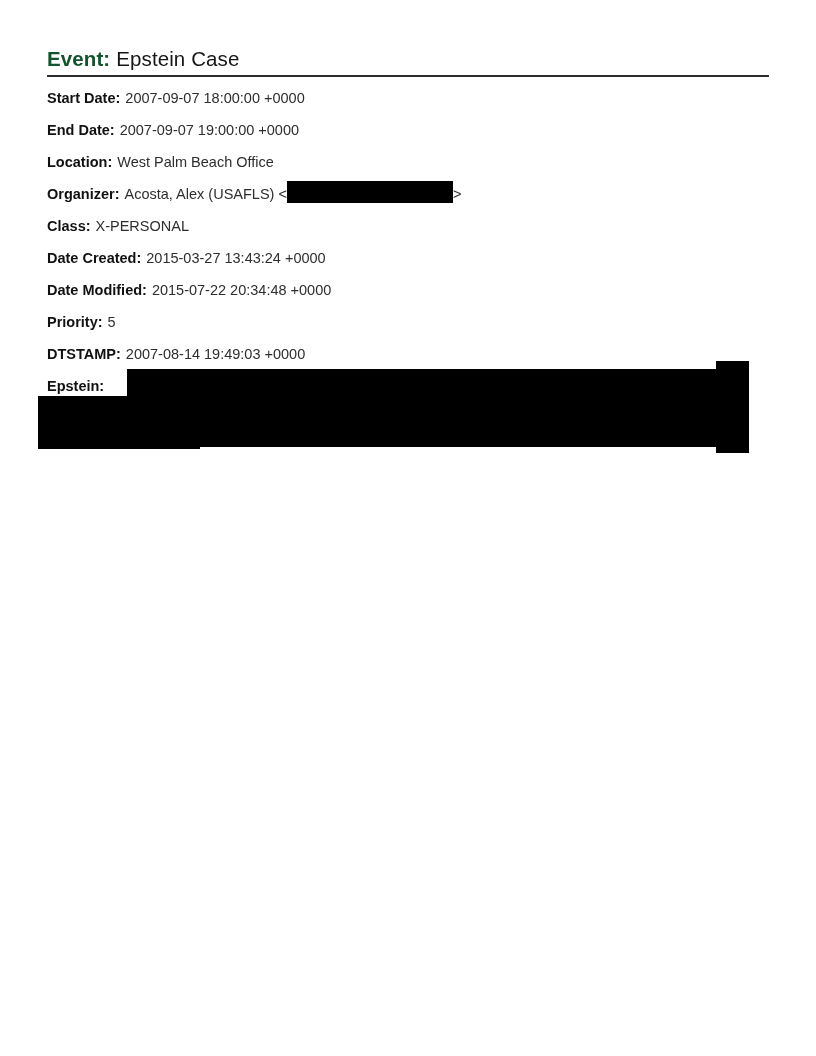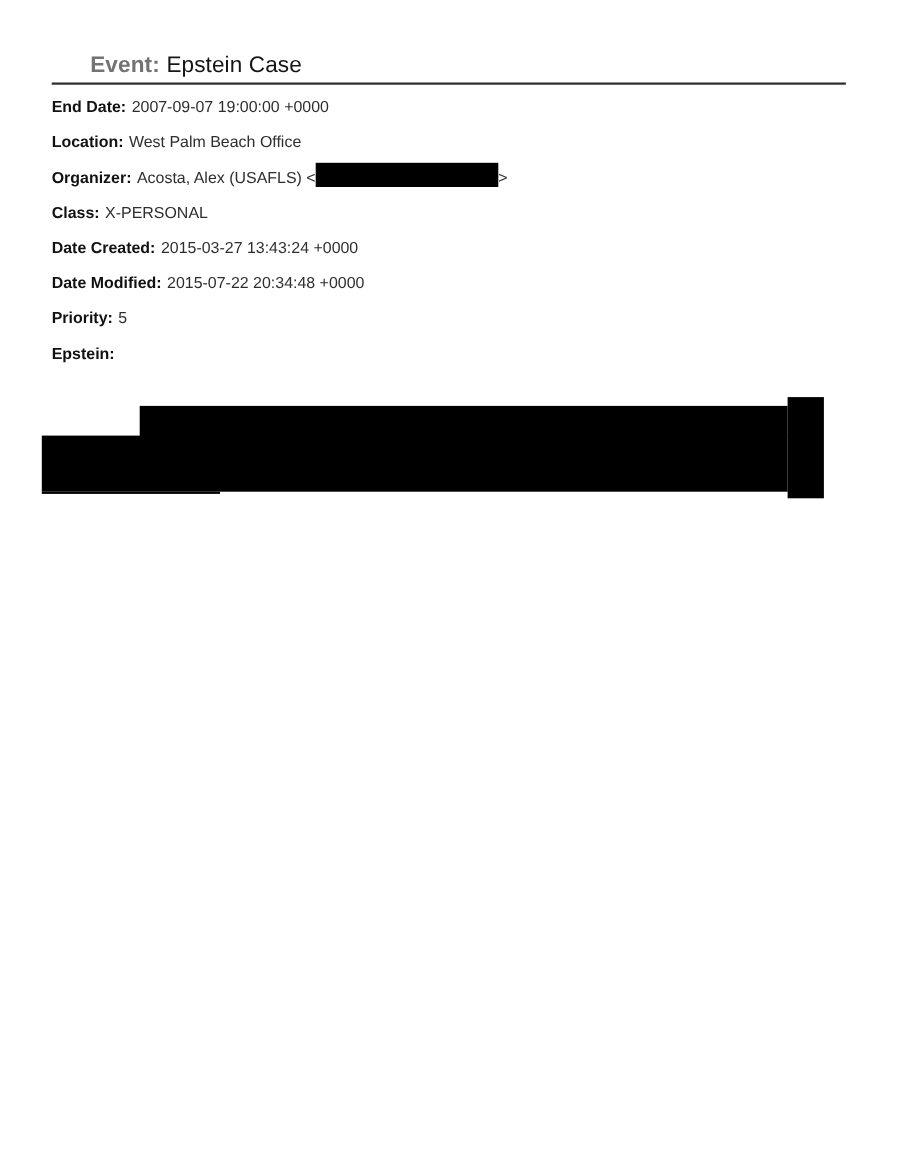--- a/index.html
+++ b/index.html
@@ -27,23 +27,22 @@
     font-size: 20.5px;
     line-height: 26px;
     font-weight: 400;
     color: #161616;
     padding-bottom: 3px;
     border-bottom: 2.5px solid #2b2b2b;
     letter-spacing: 0.1px;
   }
   h1.doc-title .lbl {
     font-weight: 700;
-    color: #737373;
+    color: #14532d;
     margin-right: 6px;
-    margin-left: 35px;
   }
   .fields {
     margin-top: 12px;
   }
   p.field {
     margin: 0 0 14px 0;
     height: 18px;
     font-size: 14.5px;
     line-height: 18px;
     white-space: nowrap;
@@ -106,35 +105,37 @@
 </head>
 <body>
 
 <div class="page">
   <div class="content">
 
     <h1 class="doc-title"><span class="lbl">Event:</span><span>Epstein Case</span></h1>
 
     <div class="fields">
 
+      <p class="field"><span class="lbl">Start Date:</span><span class="val">2007-09-07 18:00:00 +0000</span></p>
 
       <p class="field"><span class="lbl">End Date:</span><span class="val">2007-09-07 19:00:00 +0000</span></p>
 
       <p class="field"><span class="lbl">Location:</span><span class="val">West Palm Beach Office</span></p>
 
       <p class="field"><span class="lbl">Organizer:</span><span class="val"><span>Acosta, Alex (USAFLS) &lt;</span><span class="inline-redact-anchor"><span class="inline-redact"></span></span><span>&gt;</span></span></p>
 
       <p class="field"><span class="lbl">Class:</span><span class="val">X-PERSONAL</span></p>
 
       <p class="field"><span class="lbl">Date Created:</span><span class="val">2015-03-27 13:43:24 +0000</span></p>
 
       <p class="field"><span class="lbl">Date Modified:</span><span class="val">2015-07-22 20:34:48 +0000</span></p>
 
       <p class="field"><span class="lbl">Priority:</span><span class="val">5</span></p>
 
+      <p class="field"><span class="lbl">DTSTAMP:</span><span class="val">2007-08-14 19:49:03 +0000</span></p>
 
       <p class="field"><span class="lbl">Epstein:</span></p>
 
     </div>
   </div>
 
   <div>
     <div class="redact-rect redact-attendee-bar"></div>
     <div class="redact-rect redact-attendee-main"></div>
     <div class="redact-rect redact-attendee-step"></div>

